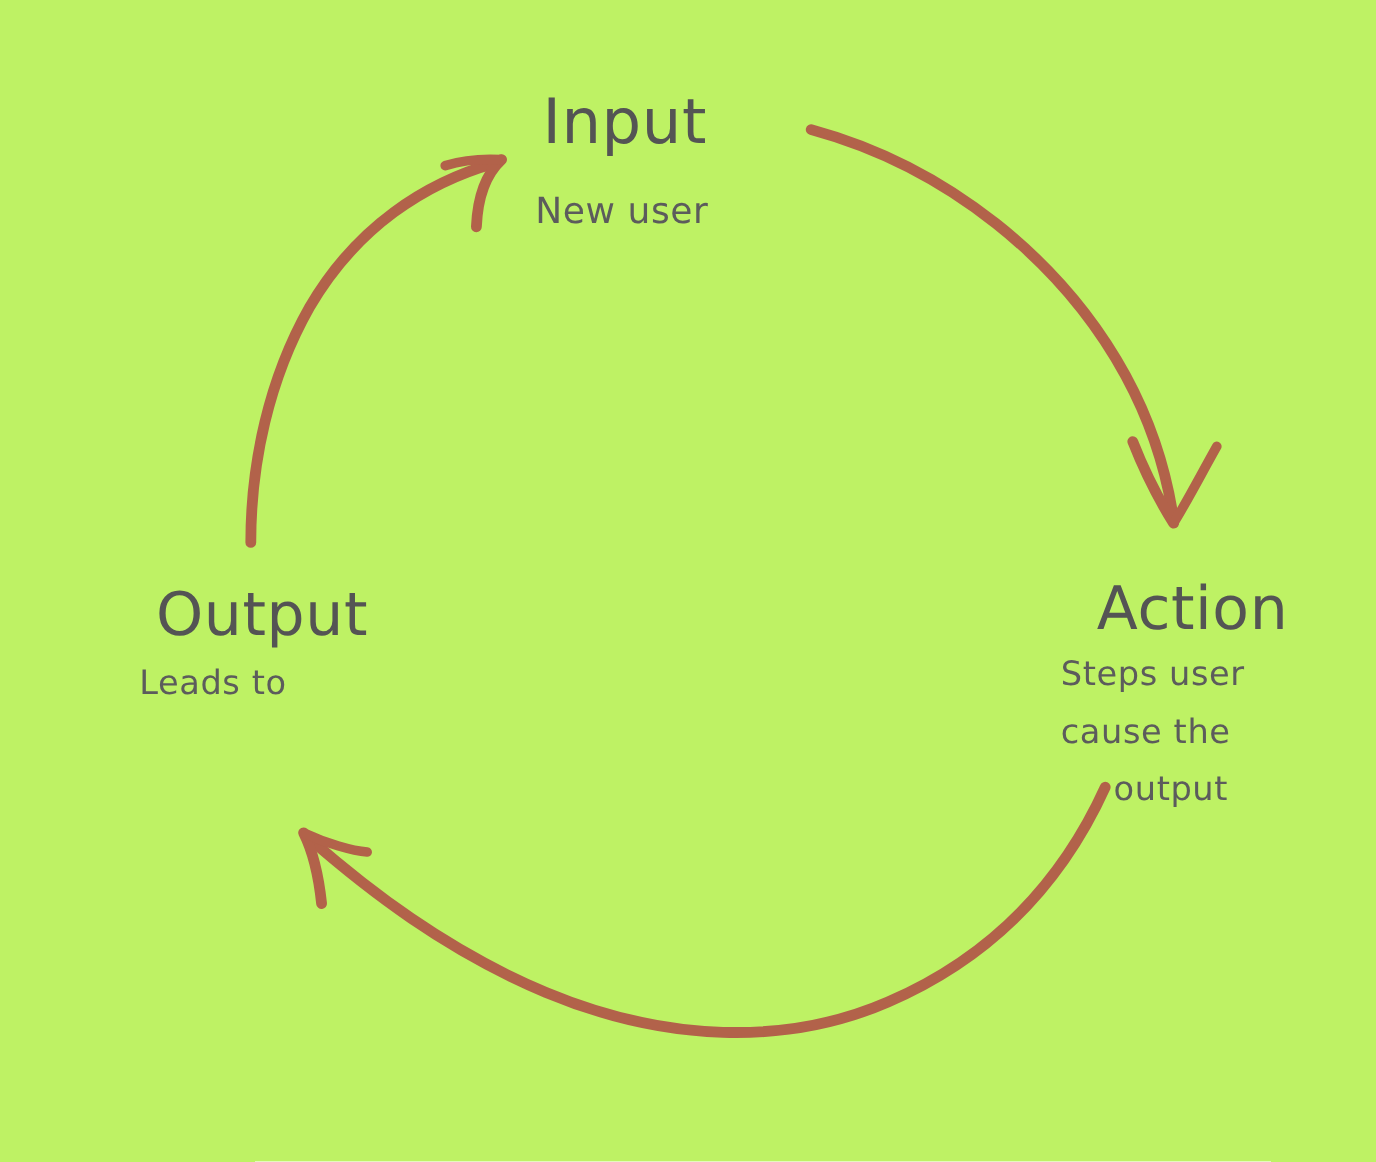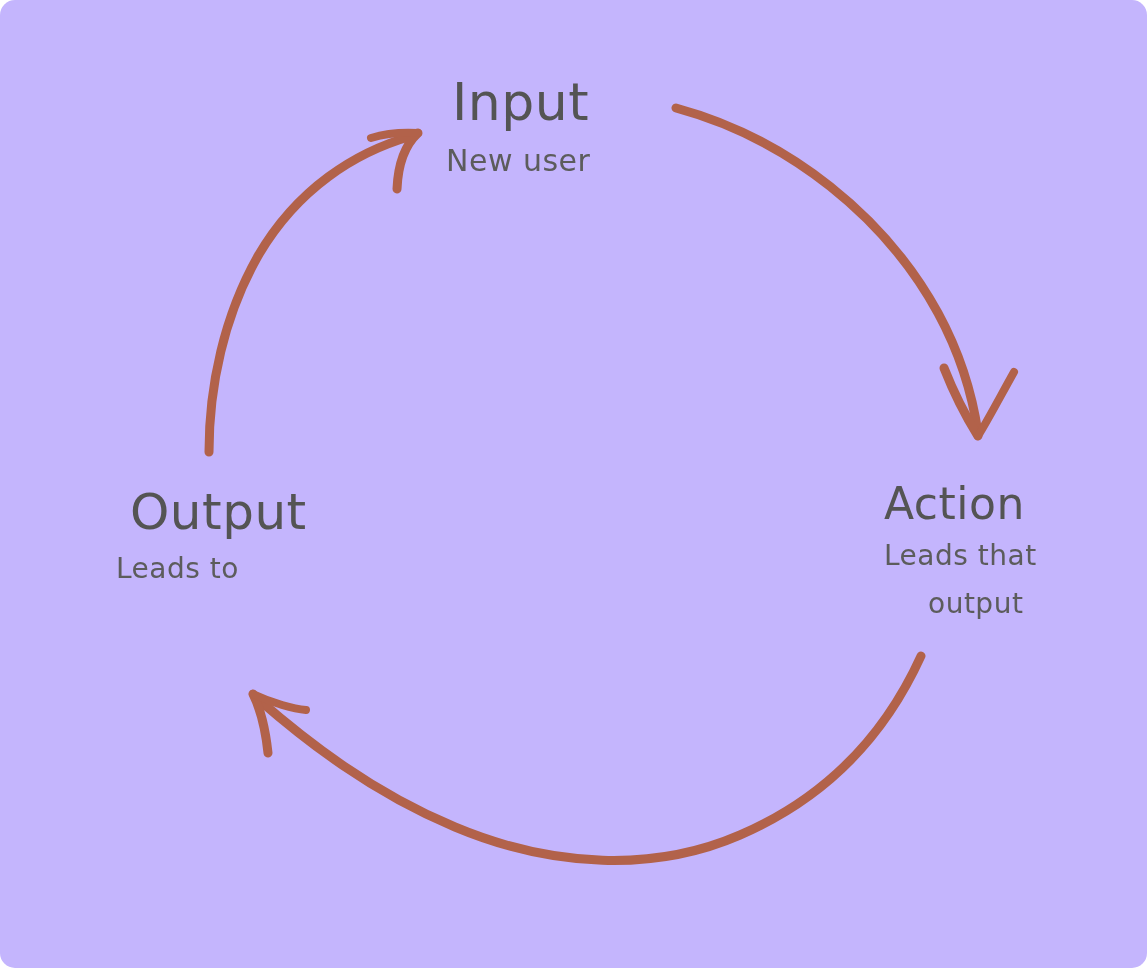--- a/index.html
+++ b/index.html
@@ -49,46 +49,46 @@
     white-space: nowrap;
   }
 
   
   #node-input {
     left: 446px;
     top: 76px;
     align-items: flex-start;
   }
   #node-input .node-title { font-size: 52px; margin-left: 6px; }
-  #node-input .node-sub   { margin-top: 14px; }
+  #node-input .node-sub   { margin-top: 30px; }
 
   
   #node-action {
     left: 884px;
     top: 482px;
     align-items: flex-start;
     width: 210px;
   }
-  #node-action .node-title { font-size: 44px; }
+  #node-action .node-title { font-size: 50px; margin-left: 30px; }
   #node-action .node-sub   { margin-top: 12px; font-size: 28px; }
   #node-action .sub-line-3 { margin-left: 44px; }
 
   
   #node-output {
     left: 116px;
     top: 487px;
     align-items: flex-start;
   }
   #node-output .node-title { font-size: 50px; margin-left: 14px; }
   #node-output .node-sub   { margin-top: 14px; font-size: 28px; }
 </style>
 </head>
 <body style="background: rgb(255, 255, 255);">
 
-<div id="canvas" style="background: #c4b5fd; border-radius: 15px;">
+<div id="canvas" style="background: #bef264;">
 
   <svg id="arrows" viewBox="0 0 1147 968">
 
     <g>
       <path d="M 676,108
                C 790,139 886,218 938,313
                C 963,359 973,399 978,433" fill="none" stroke="#b2624a" stroke-width="9" stroke-linecap="round" stroke-linejoin="round"></path>
 
       <path d="M 944,368
                C 955,396 968,420 978,436" fill="none" stroke="#b2624a" stroke-width="9" stroke-linecap="round" stroke-linejoin="round"></path>
@@ -121,21 +121,22 @@
 
   </svg>
 
   <div class="node" id="node-input">
     <div class="node-title" style="color: rgb(84, 84, 84);">Input</div>
     <div class="node-sub sub-line-1">New user</div>
   </div>
 
   <div class="node" id="node-action">
     <div class="node-title" style="color: rgb(84, 84, 84);">Action</div>
-    <div class="node-sub sub-line-1">Leads that</div>
+    <div class="node-sub sub-line-1">Steps user</div>
+    <div class="node-sub sub-line-2">cause the</div>
     <div class="node-sub sub-line-3">output</div>
   </div>
 
   <div class="node" id="node-output">
     <div class="node-title" style="color: rgb(84, 84, 84);">Output</div>
     <div class="node-sub sub-line-1">Leads to</div>
   </div>
 
 </div>
 

